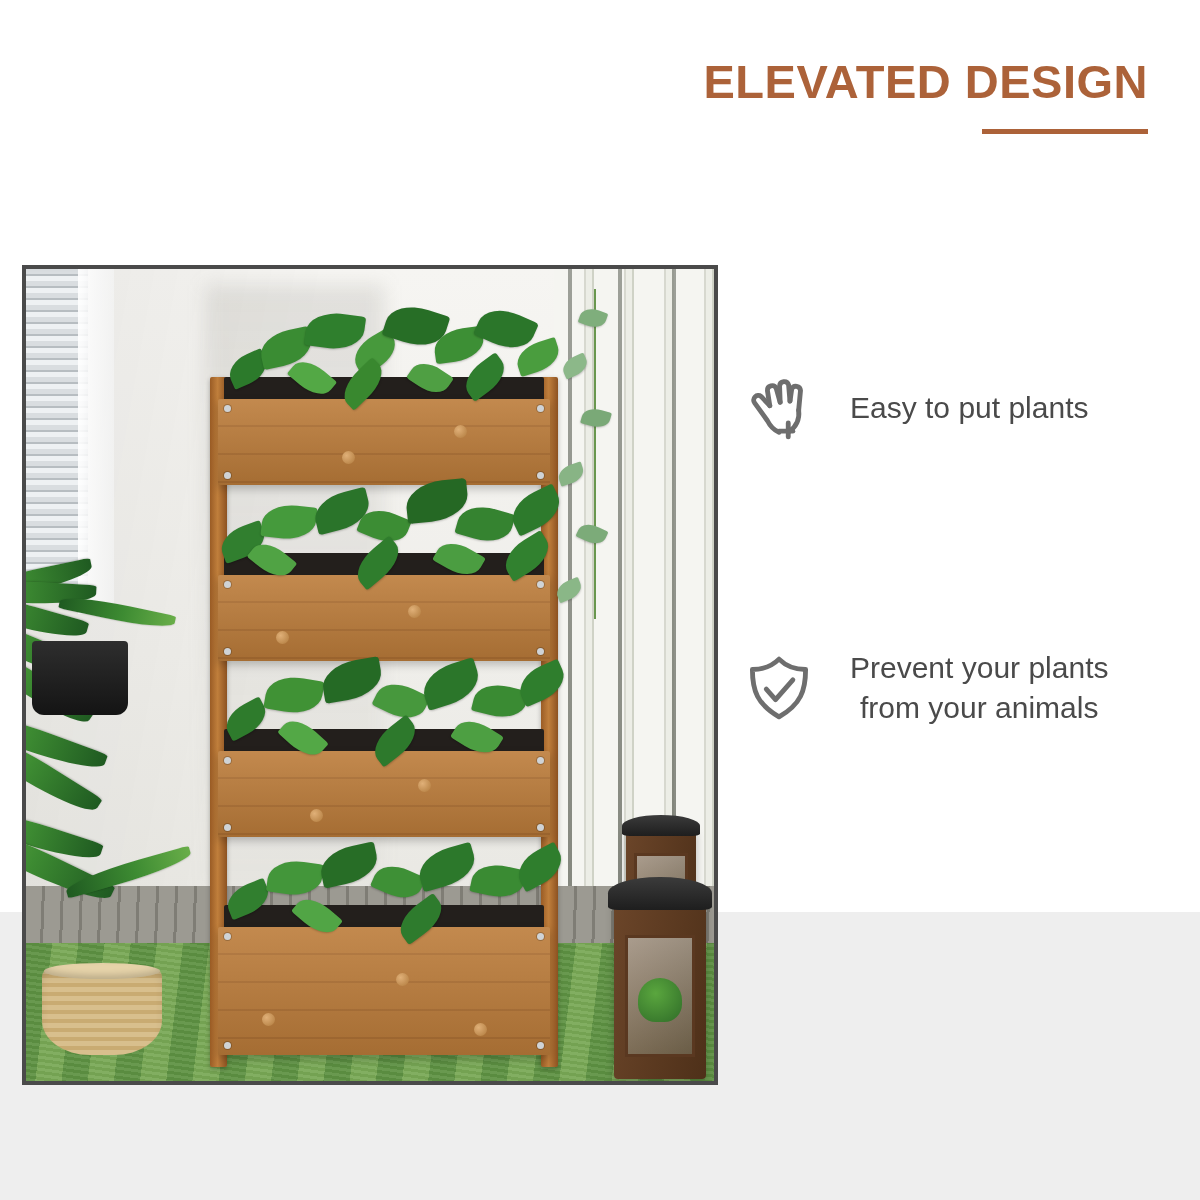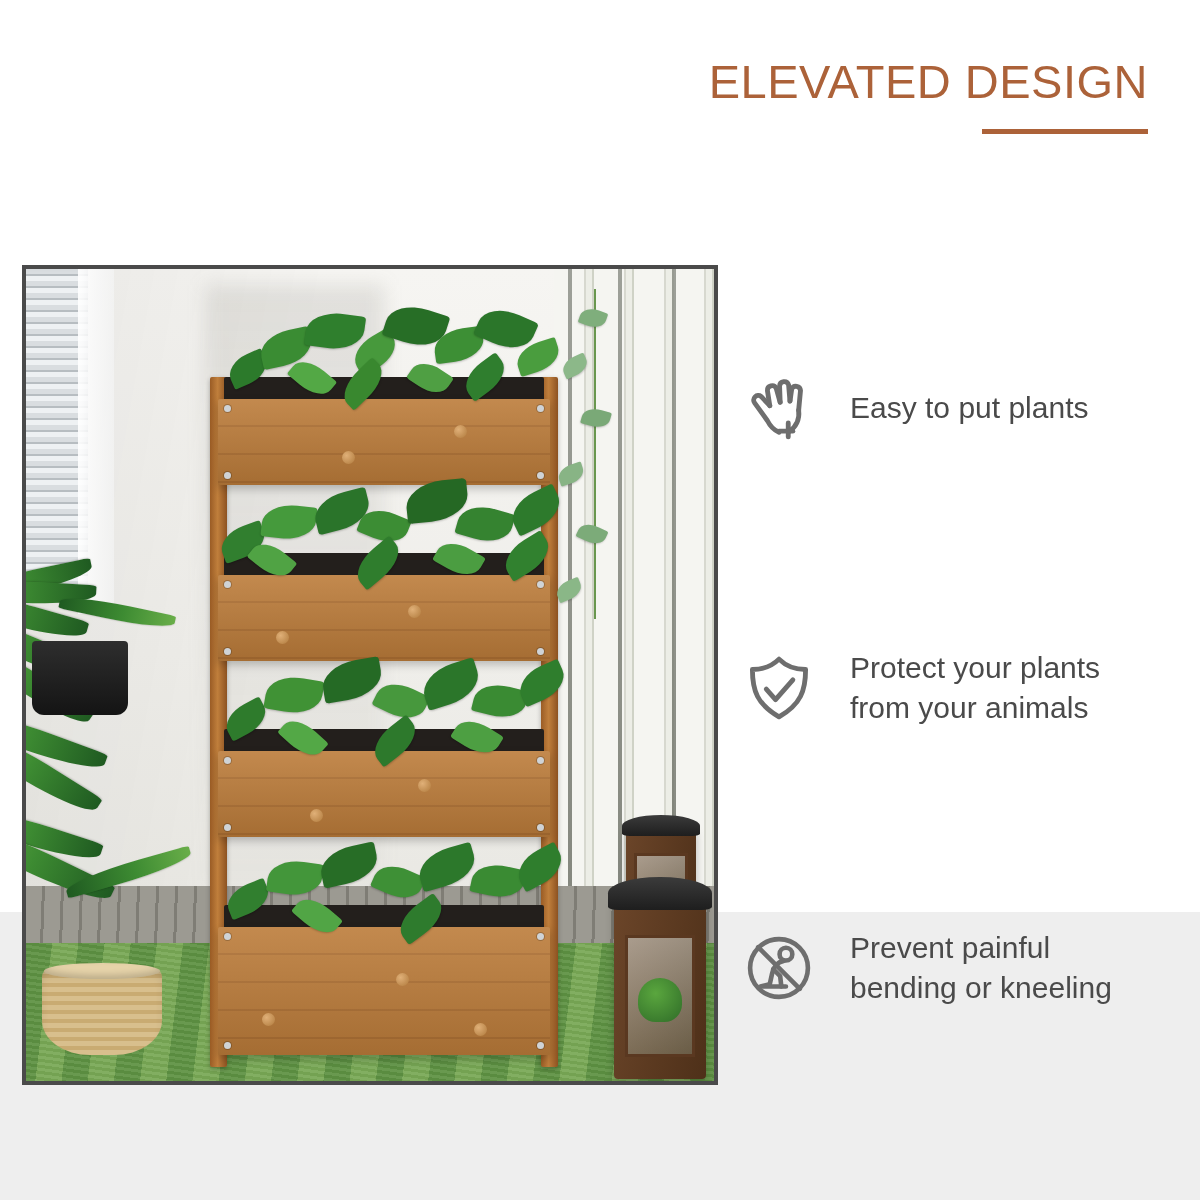--- a/index.html
+++ b/index.html
@@ -33,21 +33,21 @@
   
   .headline-wrap {
     position: absolute;
     right: 52px;
     top: 56px;
     text-align: right;
     width: 620px;
   }
   .headline {
     font-size: 47px;
-    font-weight: normal;
+    font-weight: bold;
     letter-spacing: 0.5px;
     color: #ac6239;
     line-height: 1.12;
     white-space: nowrap;
     text-align: right;
   }
   .headline-rule {
     margin-top: 20px;
     margin-left: auto;
     width: 166px;
@@ -360,20 +360,21 @@
     height: 74px;
     color: #6e6e6e;
   }
   .feature-icon svg { display: block; width: 100%; height: 100%; }
   .feature-text {
     font-size: 30px;
     line-height: 1.32;
     color: #4a4a4a;
     font-weight: normal;
     white-space: pre-line;
+    text-align: center;
   }
 </style>
 </head>
 <body>
 
 <div class="canvas">
 
   <div class="gray-band"></div>
 
   <div class="headline-wrap">
@@ -555,31 +556,18 @@
       <span class="feature-text"><span>Easy to put plants</span><br></span>
     </div>
 
     <div class="feature">
       <span class="feature-icon">
         <svg viewBox="0 0 64 64" fill="none" stroke="currentColor" stroke-width="4.2" stroke-linecap="round" stroke-linejoin="round">
           <path d="M32 7 C25 14 16 16 9 16 c0 18 4 30 23 41 19 -11 23 -23 23 -41 -7 0 -16 -2 -23 -9 Z"></path>
           <path d="M21 33 l8 9 15 -17"></path>
         </svg>
       </span>
-      <span class="feature-text"><span>Protect your plants</span><br><span>from your animals</span></span>
+      <span class="feature-text"><span>Prevent your plants</span><br><span>from your animals</span></span>
     </div>
 
-    <div class="feature">
-      <span class="feature-icon">
-        <svg viewBox="0 0 64 64" fill="none" stroke="currentColor" stroke-width="4" stroke-linecap="round" stroke-linejoin="round">
-          <circle cx="32" cy="32" r="25"></circle>
-          <line x1="14" y1="14" x2="50" y2="50"></line>
-          <circle cx="38" cy="20" r="5.5"></circle>
-          <path d="M36 26 c-6 1 -9 6 -10 11 l-2 9"></path>
-          <path d="M24 46 l-8 2 h22"></path>
-          <path d="M27 33 l6 6 1 9"></path>
-        </svg>
-      </span>
-      <span class="feature-text"><span>Prevent painful</span><br><span>bending or kneeling</span></span>
-    </div>
 
   </div>
 </div>
 
 </body></html>

